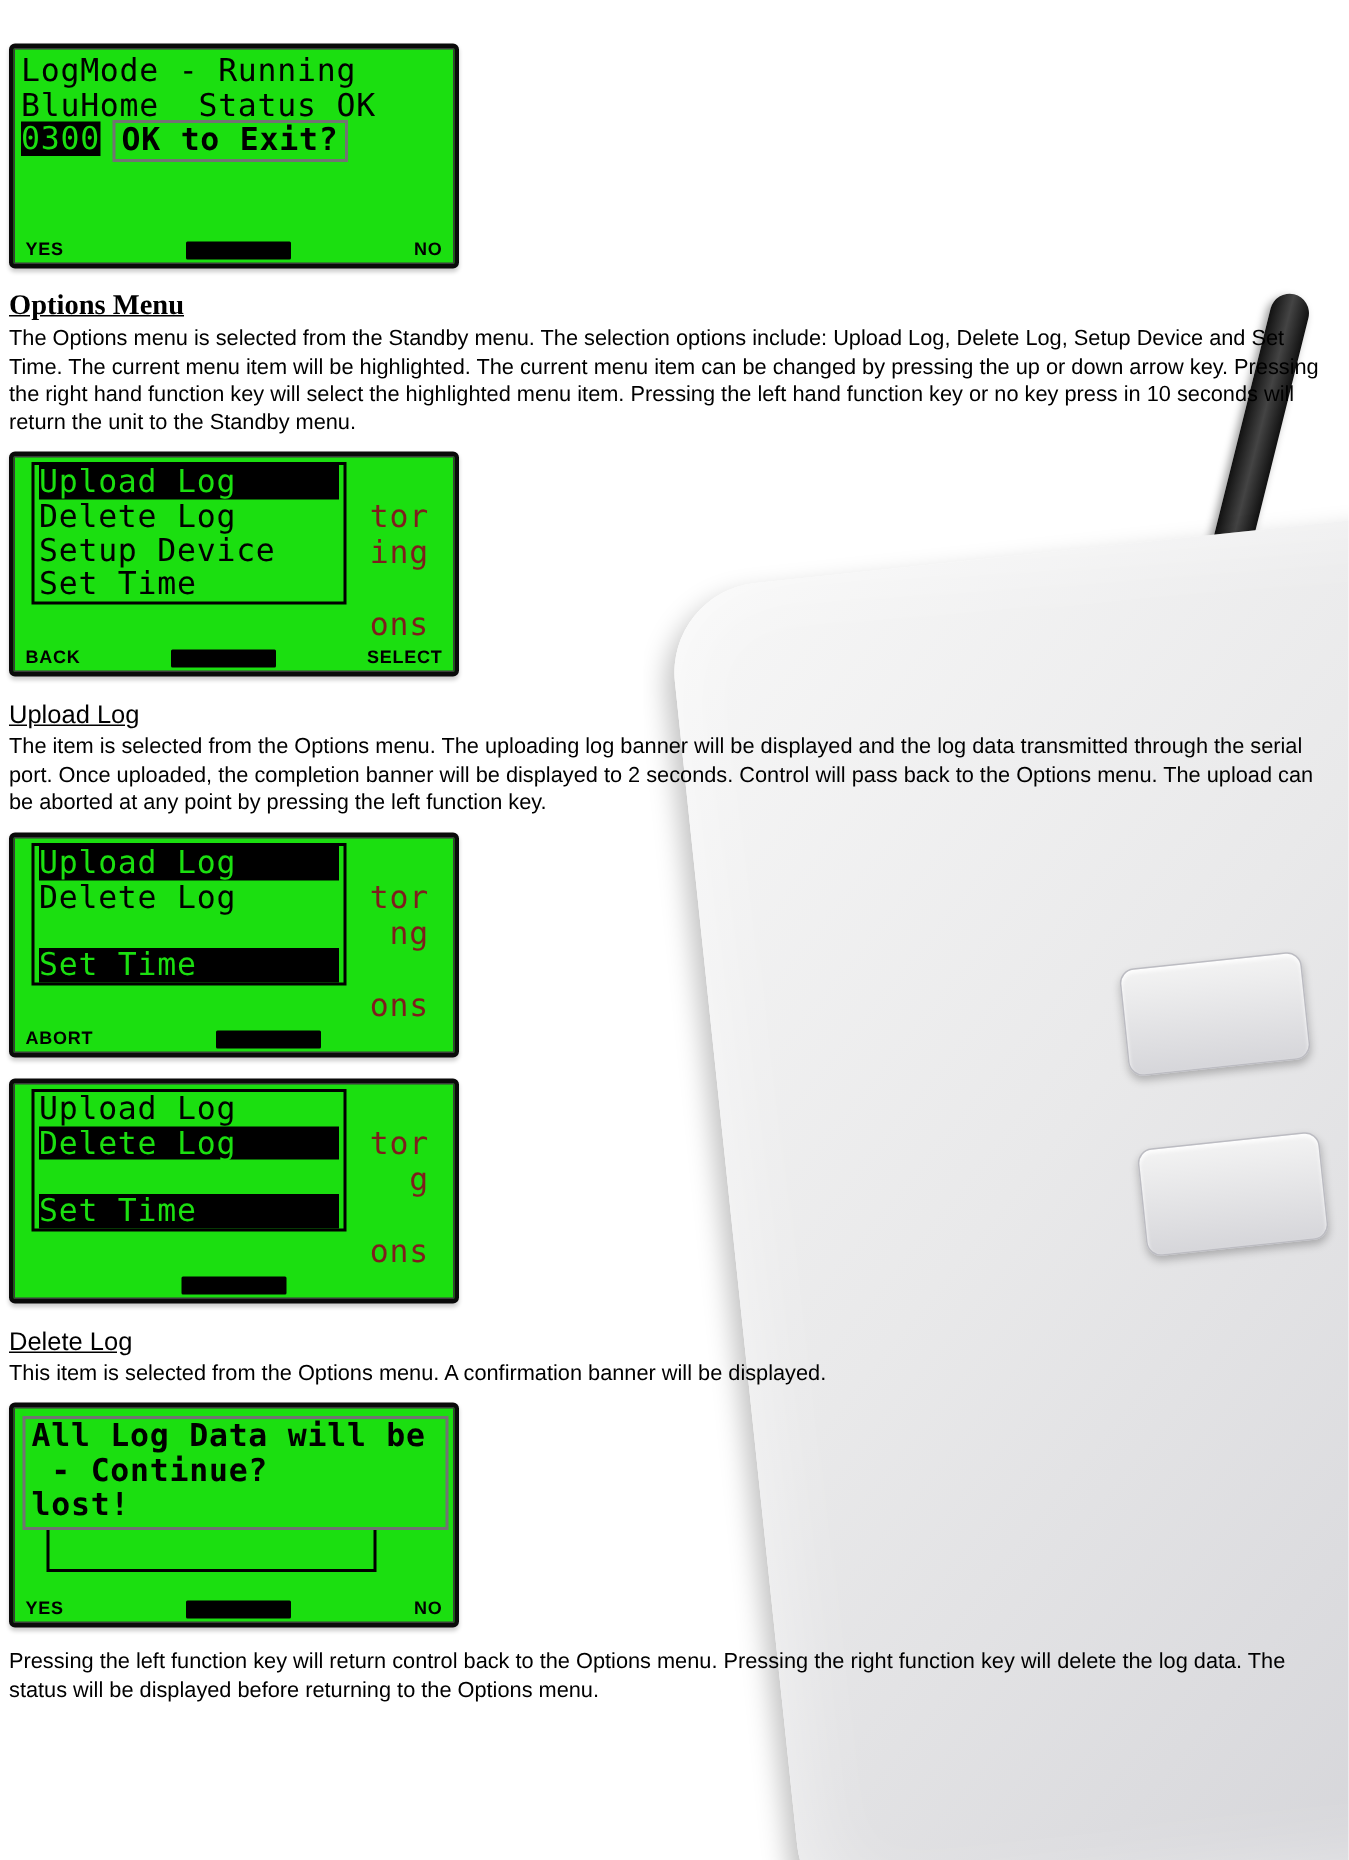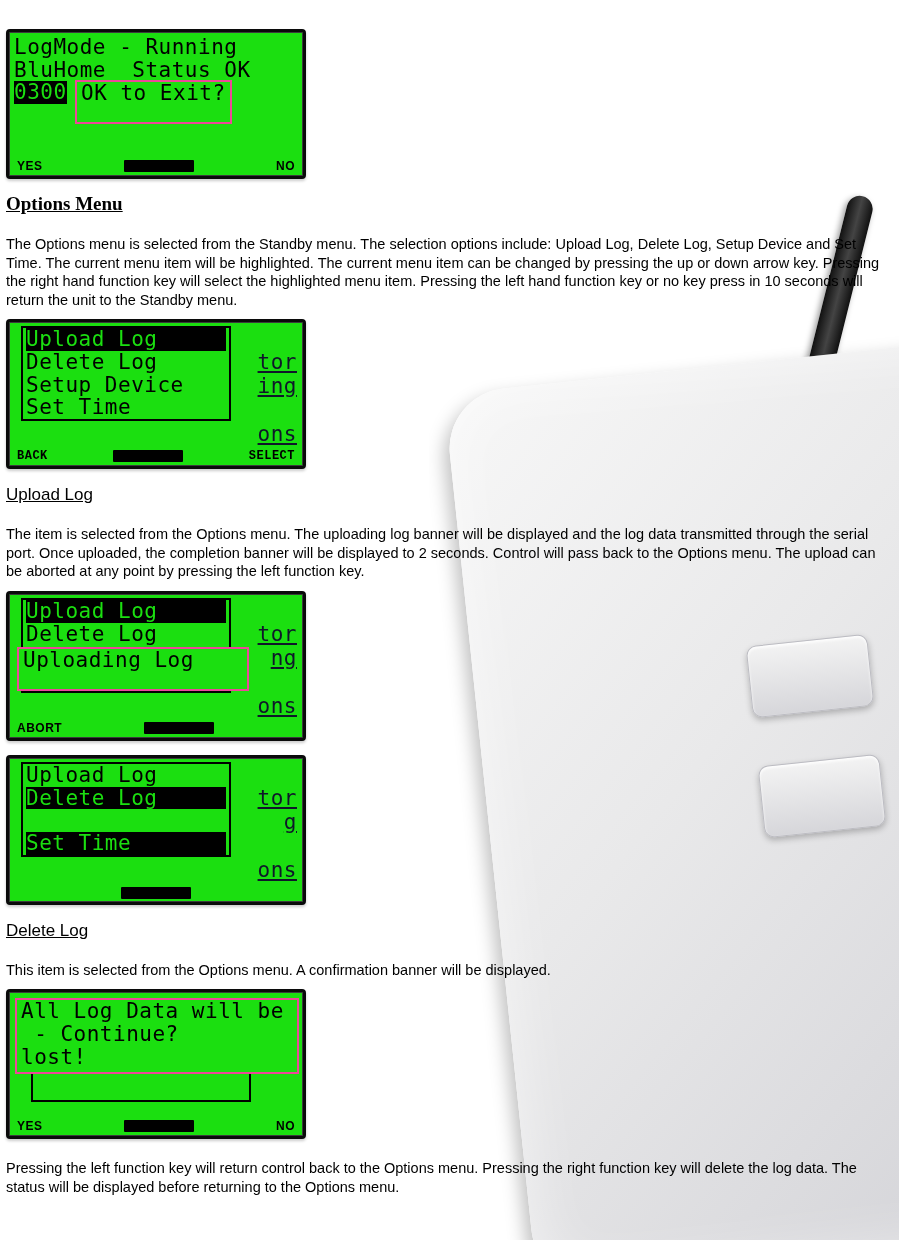--- a/index.html
+++ b/index.html
@@ -58,21 +58,21 @@
     margin:14px 0 2px 0;
   }
   h3.sub{
     font-family:Tahoma,Verdana,sans-serif;
     font-size:17px;
     font-weight:normal;
     text-decoration:underline;
     margin:16px 0 2px 0;
   }
   p.body{
-    margin:20px 0 10px 0;
+    margin:2px 0 10px 0;
     line-height:1.28;
   }
   
   .lcd-wrap{
     width:300px;
     border:3px solid #0a0a0a;
     border-radius:4px;
     background:#1bdf10;
     box-sizing:border-box;
     margin:6px 0 14px 0;
@@ -90,56 +90,56 @@
     white-space:pre;
   }
   .inv{
     background:#000;
     color:#1bdf10;
     display:inline-block;
   }
   .popup{
     position:absolute;
     background:#1bdf10;
-    border:2px solid #ec4899;
-    padding:0 4px 17px 4px;
+    border:2px solid #737373;
+    padding:0 4px 1px 4px;
     font-size:21px;
     line-height:1.08;
     letter-spacing:0.5px;
+    font-weight:bold;
   }
   .menu-box{
     border:2px solid #000;
     padding:0 3px;
     background:#1bdf10;
     display:inline-block;
   }
   .softkeys{
     display:flex;
     justify-content:space-between;
-    align-items:center;
+    align-items:flex-end;
     font-size:12px;
     font-weight:bold;
     letter-spacing:0.5px;
     color:#000;
     margin-top:4px;
     padding:0 2px;
     font-family:Verdana,sans-serif;
   }
   .softkeys .bar{
     width:70px;height:12px;
     background:#000;
     border-radius:1px;
   }
   .hidden-right{
     position:absolute;
-    right:6px;
-    color:#0f172a;
+    right:17px;
+    color:#7f1d1d;
     font-size:21px;
     letter-spacing:0.5px;
-    text-decoration:underline;
   }
 </style>
 </head>
 <body>
 
 <div class="bg-device" aria-hidden="true">
   <div class="cable"></div>
   <div class="shell"></div>
   <div class="btn btn1"></div>
   <div class="btn btn2"></div>
@@ -163,41 +163,40 @@
 <div class="lcd-wrap taller" style="height:150px;">
   <span class="hidden-right" style="top:28px;">tor</span>
   <span class="hidden-right" style="top:52px;">ing</span>
   <span class="hidden-right" style="top:100px;">ons</span>
   <div class="menu-box" style="position:absolute;top:4px;left:12px;width:200px;">
     <div class="lcd-line"><span class="inv" style="display:block;">Upload Log</span></div>
     <div class="lcd-line">Delete Log</div>
     <div class="lcd-line">Setup Device</div>
     <div class="lcd-line">Set Time</div>
   </div>
-  <div class="softkeys" style="position:absolute;bottom:3px;left:6px;right:6px;font-family:Liberation Mono, monospace;">
+  <div class="softkeys" style="position:absolute;bottom:3px;left:6px;right:6px;">
     <span>BACK</span>
     <span class="bar"></span>
     <span>SELECT</span>
   </div>
 </div>
 
 <h3 class="sub">Upload Log</h3>
 <p class="body">The item is selected from the Options menu.  The uploading log banner will be displayed and the log data transmitted through the serial port.  Once uploaded, the completion banner will be displayed to 2 seconds.  Control will pass back to the Options menu.  The upload can be aborted at any point by pressing the left function key.</p>
 
 <div class="lcd-wrap taller" style="height:150px;">
   <span class="hidden-right" style="top:28px;">tor</span>
   <span class="hidden-right" style="top:52px;">ng</span>
   <span class="hidden-right" style="top:100px;">ons</span>
   <div class="menu-box" style="position:absolute;top:4px;left:12px;width:200px;">
     <div class="lcd-line"><span class="inv" style="display:block;">Upload Log</span></div>
     <div class="lcd-line">Delete Log</div>
     <div class="lcd-line">&nbsp;</div>
     <div class="lcd-line"><span class="inv" style="display:block;">Set Time</span></div>
   </div>
-  <div class="popup" style="top:53px;left:8px;width:220px;">Uploading Log</div>
   <div class="softkeys" style="position:absolute;bottom:3px;left:6px;right:6px;">
     <span>ABORT</span>
     <span class="bar"></span>
     <span></span>
   </div>
 </div>
 
 <div class="lcd-wrap taller" style="height:150px;">
   <span class="hidden-right" style="top:28px;">tor</span>
   <span class="hidden-right" style="top:52px;">g</span>

